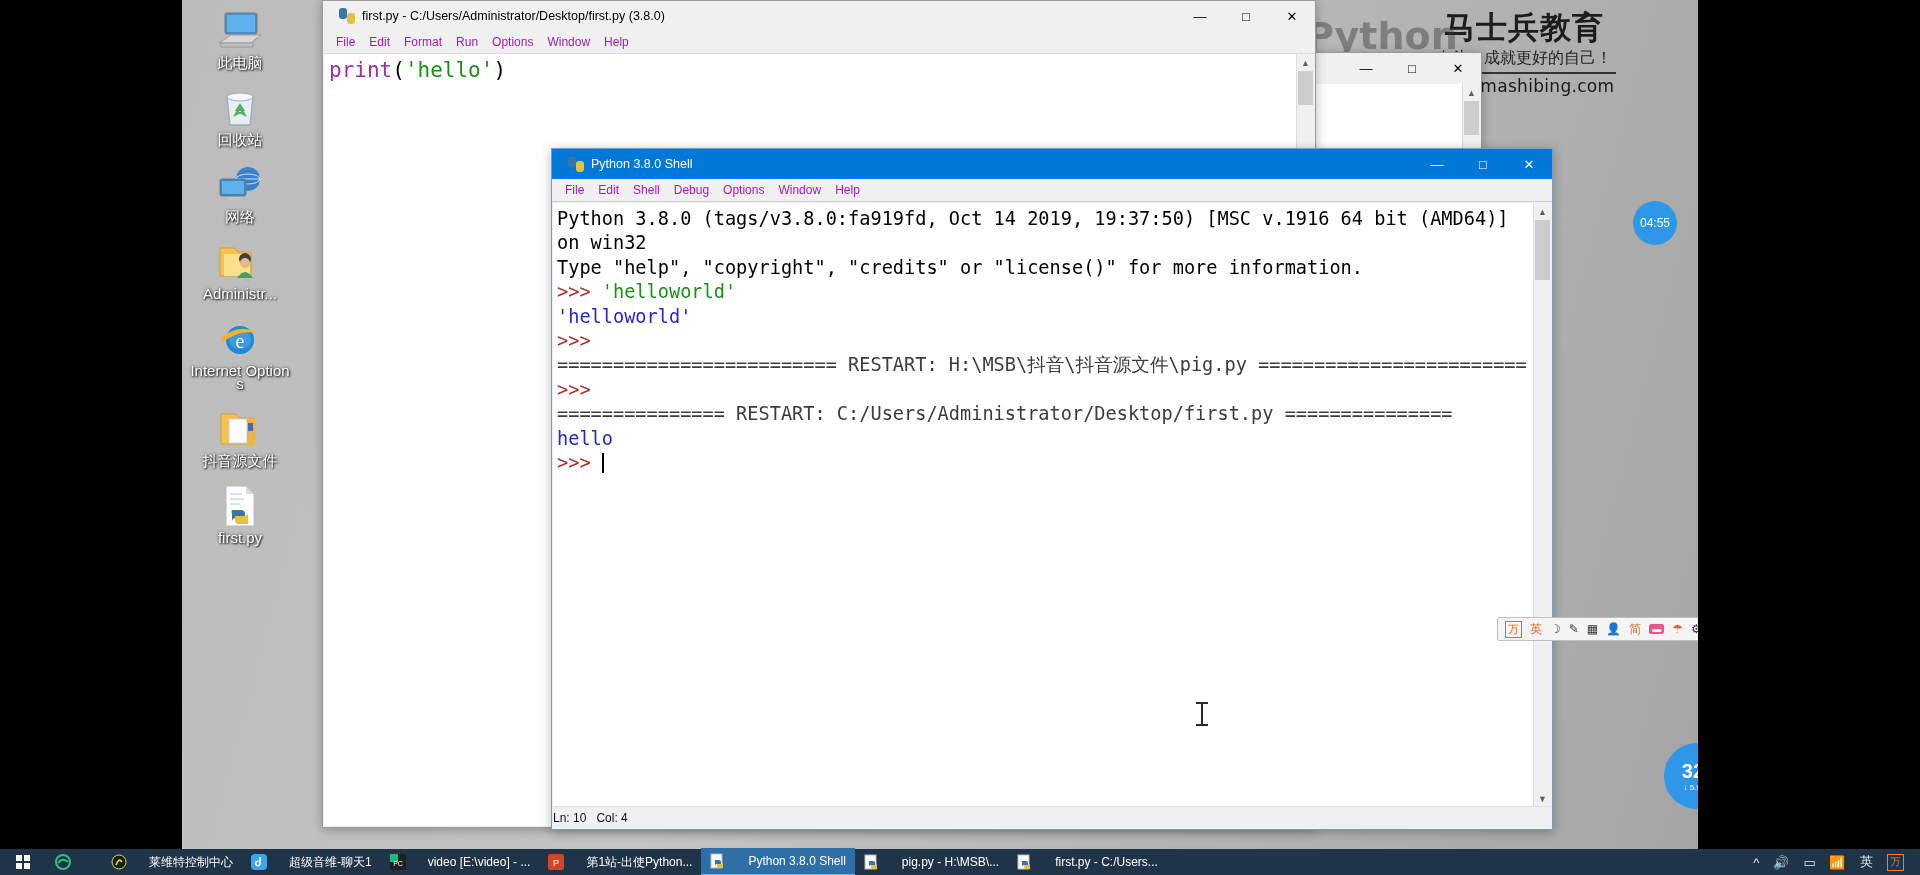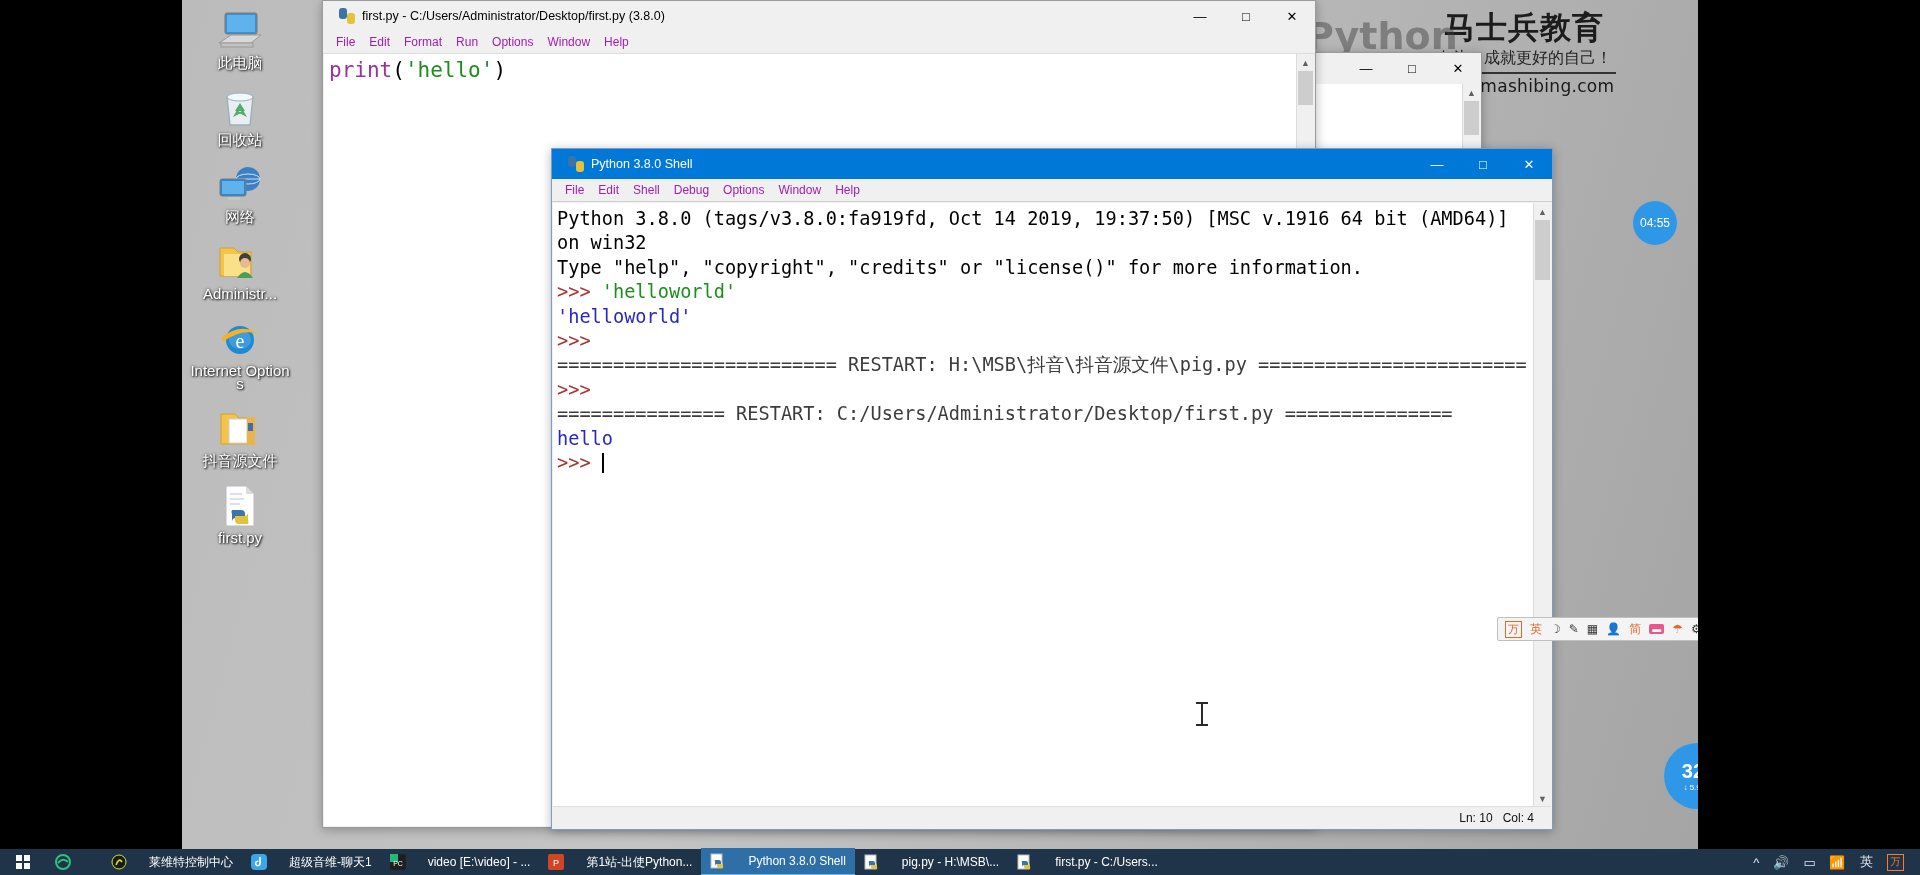--- a/index.html
+++ b/index.html
@@ -104,21 +104,21 @@
     word-break:break-all;color:#000;}
   .sh-prompt{color:#a33;}
   .sh-in{color:#1a8f1a;}
   .sh-out{color:#2727c8;}
   .sh-restart{color:#3c3c3c;}
   .caret{display:inline-block;width:2px;height:20px;background:#000;vertical-align:-4px;}
   .mouse-i{position:absolute;left:648px;top:499px;width:2px;height:24px;background:#2a2a2a;z-index:33;}
   .mouse-i:before,.mouse-i:after{content:"";position:absolute;left:-5px;width:12px;height:2px;background:#2a2a2a;}
   .mouse-i:before{top:0;} .mouse-i:after{bottom:0;}
   #shell .statusbar{position:absolute;left:1px;right:1px;bottom:1px;height:21px;background:#f0f0f0;
-    border-top:1px solid #ddd;display:flex;align-items:center;justify-content:flex-end;
+    border-top:1px solid #ddd;display:flex;align-items:center;
     padding-right:17px;font-size:12px;color:#111;gap:10px;}
   #shell .vscroll{top:54px;bottom:22px;}
 
   
   .ime{position:absolute;left:1497px;top:617px;height:22px;background:#f4f4f4;border:1px solid #c0c0c0;
     display:flex;align-items:center;gap:8px;padding:0 7px;z-index:40;border-radius:2px;}
   .ime .it{font-size:12px;color:#333;}
   .ime .sq{width:15px;height:15px;border:1px solid #e06a2a;color:#e06a2a;font-size:11px;
     display:flex;align-items:center;justify-content:center;}
   .ime .pink{background:#e8568a;color:#fff;border-radius:2px;padding:0 3px;font-size:9px;}

